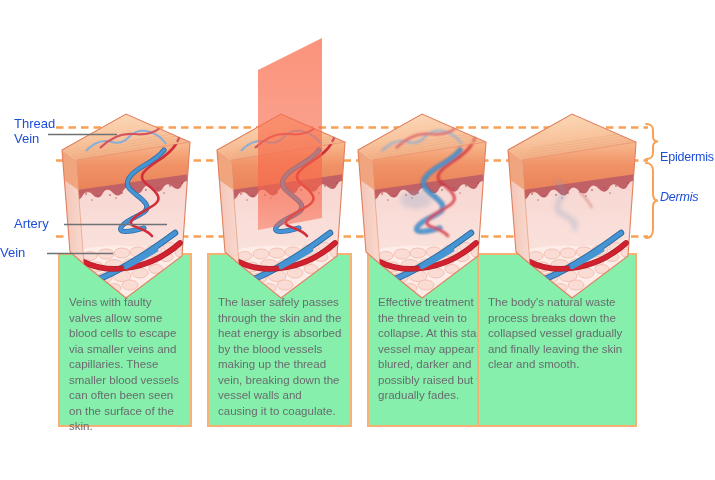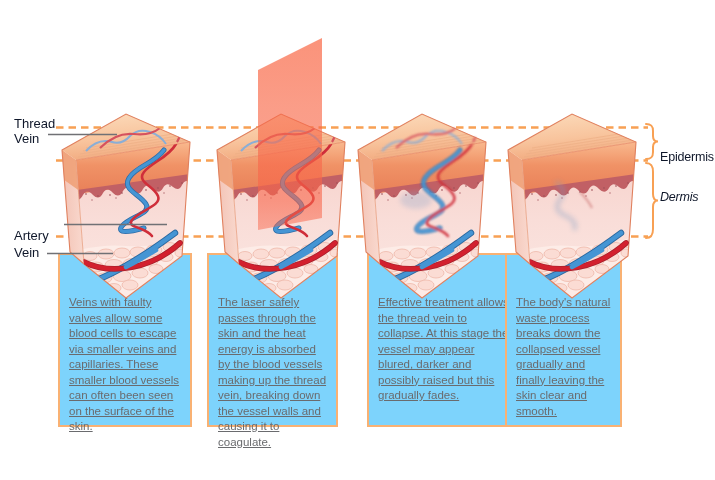--- a/index.html
+++ b/index.html
@@ -2,28 +2,28 @@
 <html><head>
 <meta charset="utf-8">
 <style>
   html,body{margin:0;padding:0;background:#fff;}
   .stage{position:relative;width:715px;height:480px;background:#fff;overflow:hidden;
          font-family:"Liberation Sans",sans-serif;}
   .layer{position:absolute;left:0;top:0;pointer-events:none;}
   .underlay{z-index:0;}
   .overlay{z-index:6;}
   .caption-box{position:absolute;top:253px;height:174px;box-sizing:border-box;
-      border:2px solid #f9b173;background:#7dd3fc;z-index:1;
+      border:2px solid #f9b173;background:#86efac;z-index:1;
       color:#6a6b6e;font-size:11.5px;line-height:15.5px;
-      padding:40px 7px 3px 9px;text-decoration:underline;}
+      padding:40px 7px 3px 9px;}
   .caption-box p{margin:0;}
   .skin-block{position:absolute;width:140px;height:205px;z-index:2;}
   .skin-block svg{display:block;width:140px;height:205px;}
   .laser{position:absolute;left:250px;top:32px;width:76px;height:205px;z-index:3;}
-  .side-label{position:absolute;color:#0f172a;font-size:13px;line-height:1.15;z-index:6;}
+  .side-label{position:absolute;color:#1d4ed8;font-size:13px;line-height:1.15;z-index:6;}
   .side-label.small{font-size:12.5px;letter-spacing:-0.2px;}
 </style>
 </head>
 <body>
 
 <div class="stage">
 
   <svg width="0" height="0" style="position:absolute" aria-hidden="true">
     <defs>
       <linearGradient id="gTop" x1="0" y1="0" x2="0.25" y2="1">
@@ -147,27 +147,27 @@
     <g stroke="#f8a053" stroke-width="2.4" stroke-dasharray="7.5 5">
       <line x1="56" y1="127.5" x2="648" y2="127.5"></line>
       <line x1="56" y1="160.5" x2="648" y2="160.5"></line>
       <line x1="56" y1="236.5" x2="648" y2="236.5"></line>
     </g>
   </svg>
 
   <div class="caption-box" style="left:58px;width:134px;">
     <p>Veins with faulty valves allow some blood cells to escape via smaller veins and capillaries. These smaller blood vessels can often been seen on the surface of the skin.</p>
   </div>
-  <div class="caption-box" style="left:207px;width:131px;">
+  <div class="caption-box" style="left:207px;width:145px;">
     <p>The laser safely passes through the skin and the heat energy is absorbed by the blood vessels making up the thread vein, breaking down the vessel walls and causing it to coagulate.</p>
   </div>
   <div class="caption-box" style="left:367px;width:151px;">
     <p>Effective treatment allows the thread vein to collapse. At this stage the vessel may appear blured, darker and possibly raised but this gradually fades.</p>
   </div>
-  <div class="caption-box" style="left:505px;width:117px;">
+  <div class="caption-box" style="left:477px;width:160px;">
     <p>The body's natural waste process breaks down the collapsed vessel gradually and finally leaving the skin clear and smooth.</p>
   </div>
 
   <div class="skin-block" style="left:56px;top:104px;">
     <svg viewBox="0 0 140 205">
       <use href="#skin-base"></use>
         <use href="#vessels-x"></use>
         <use href="#vessels-top"></use>
         <use href="#vessels-front"></use>
     </svg>
@@ -213,18 +213,18 @@
       <line x1="64" y1="224.5" x2="167" y2="224.5"></line>
       <line x1="47" y1="253.5" x2="113" y2="253.5"></line>
     </g>
     <g stroke="#f8a053" stroke-width="2" fill="none" stroke-linecap="round">
       <path d="M646,124 C652,124 653,127 653,131 L653,136 C653,139.5 655,141.5 658,141.5 C655,141.5 653,143.5 653,147 L653,152 C653,156 652,159 646,159"></path>
       <path d="M646,163 C652,163 653,167 653,172 L653,194 C653,198 655,200.5 658,200.5 C655,200.5 653,203 653,207 L653,229 C653,234 652,238 646,238"></path>
     </g>
   </svg>
 
   <div class="side-label" style="left:14px;top:117px;width:52px;">Thread Vein</div>
-  <div class="side-label" style="left:14px;top:229px;">Artery</div>
-  <div class="side-label" style="left:14px;top:246px;">Vein</div>
+  <div class="side-label" style="left:14px;top:217px;">Artery</div>
+  <div class="side-label" style="left:0;top:246px;">Vein</div>
   <div class="side-label small" style="left:660px;top:134px;margin-top:16px;">Epidermis</div>
   <div class="side-label small" style="left:660px;top:190px;font-style:italic;">Dermis</div>
 
 </div>
 
 </body></html>

